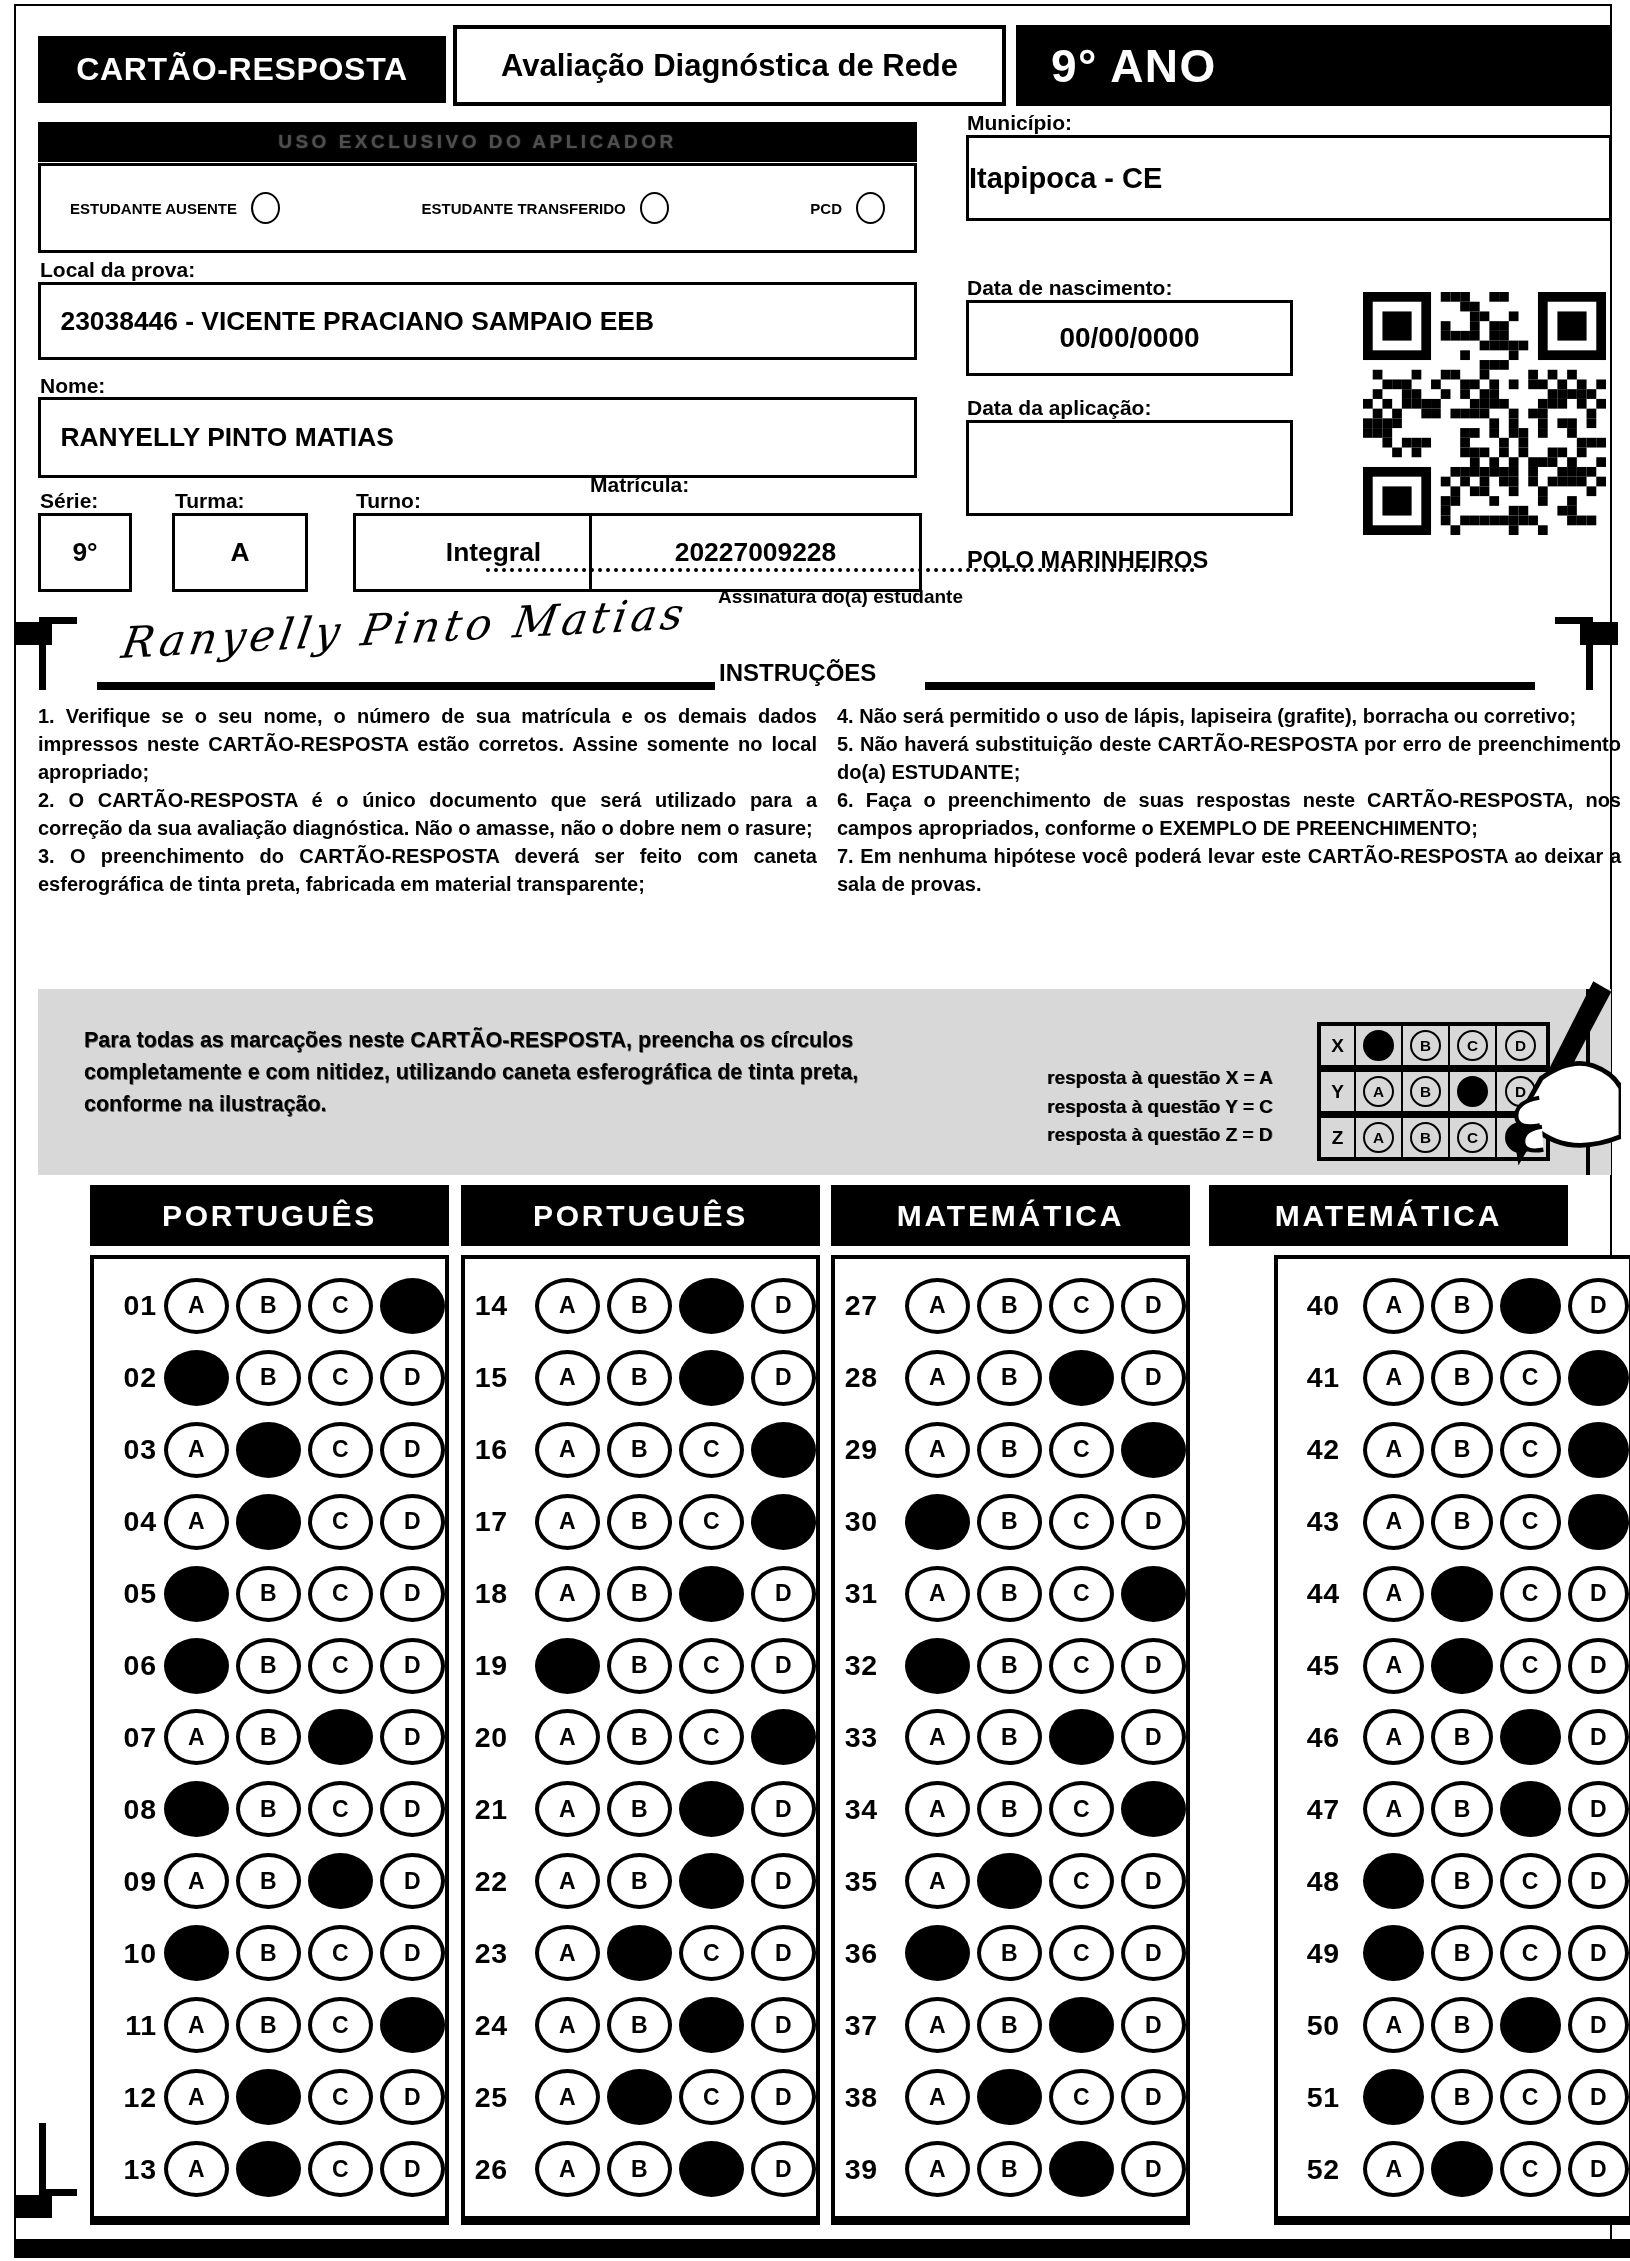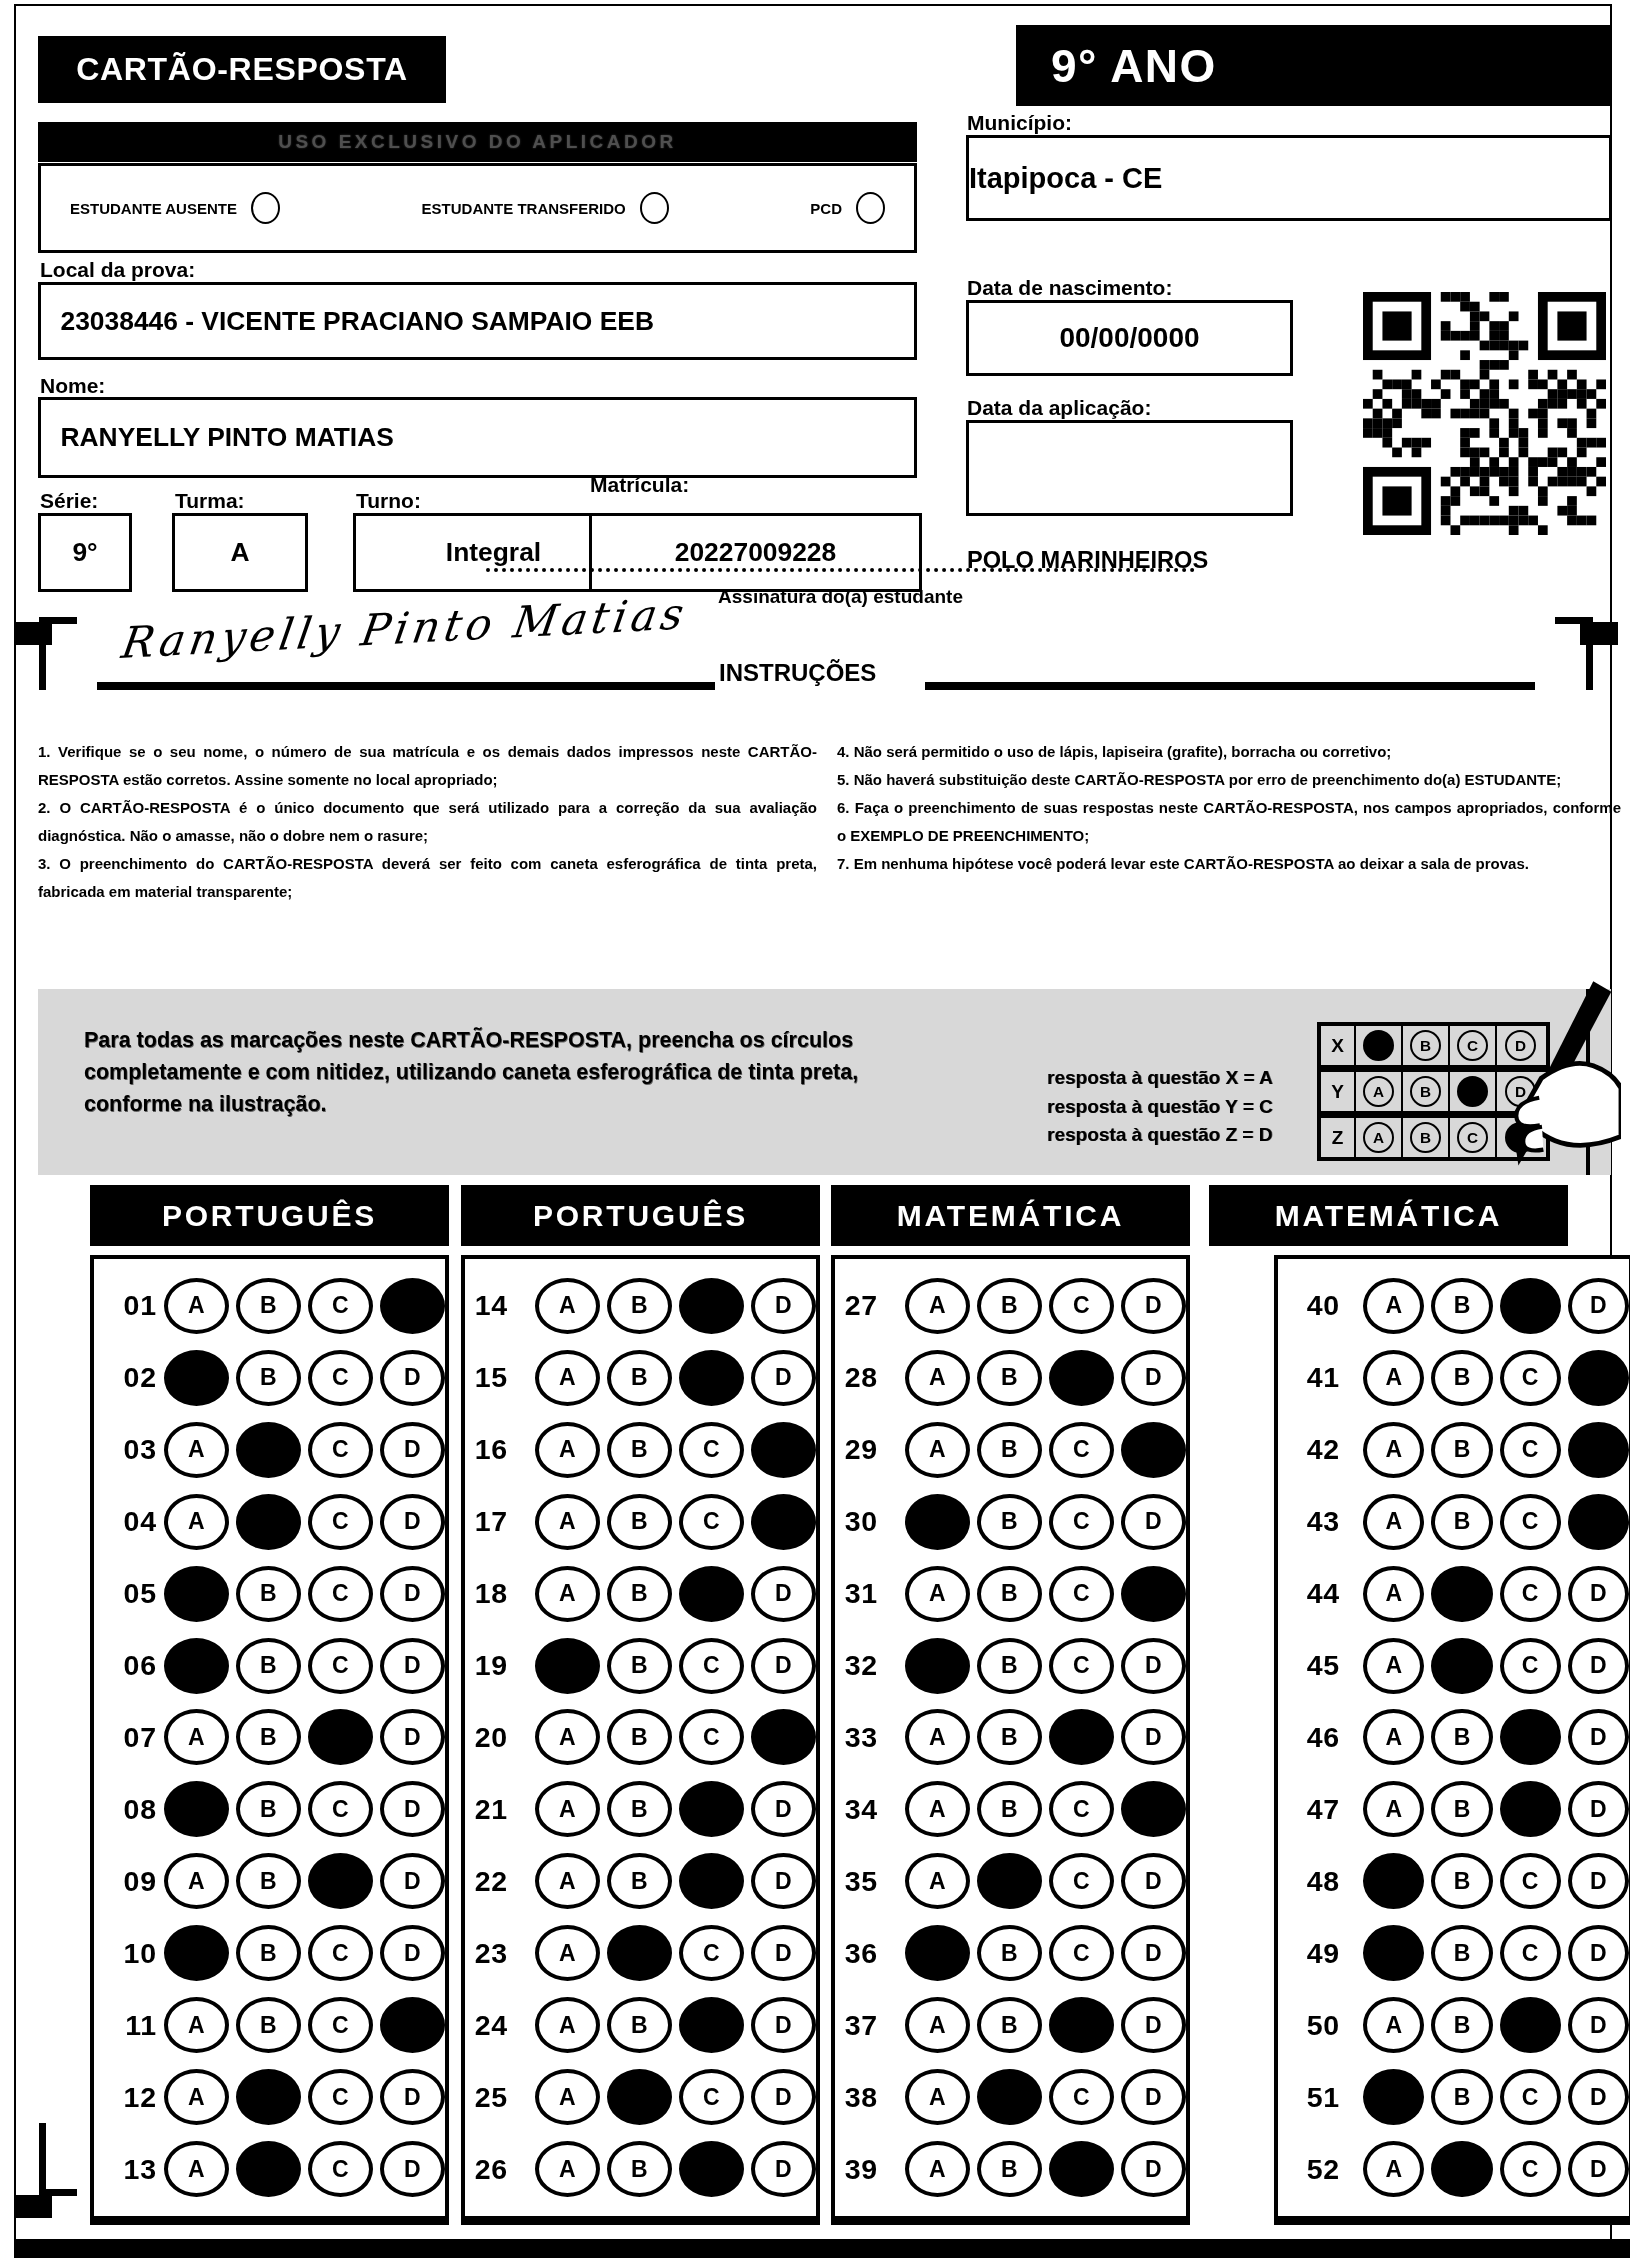--- a/index.html
+++ b/index.html
@@ -43,21 +43,21 @@
 
   .corner{position:absolute;width:38px;height:73px;box-sizing:border-box}
   .corner.tl{left:39px;top:617px;border-left:7px solid #000;border-top:7px solid #000}
   .corner.tr{left:1555px;top:617px;border-right:7px solid #000;border-top:7px solid #000}
   .corner.bl{left:39px;top:2123px;border-left:7px solid #000;border-bottom:7px solid #000}
   .corner.br{left:1555px;top:2123px;border-right:7px solid #000;border-bottom:7px solid #000}
   .regmark{position:absolute;width:38px;height:23px;background:#000}
   .regmark.tl2{left:14px;top:622px}.regmark.tr2{left:1580px;top:622px}
   .regmark.bl2{left:14px;top:2195px}.regmark.br2{left:1580px;top:2195px}
 
-  .instr-col{position:absolute;top:738px;font-size:15px;font-weight:bold;line-height:28px;text-align:justify}
+  .instr-col{position:absolute;top:702px;font-size:20px;font-weight:bold;line-height:28px;text-align:justify}
   .instr-col.left{left:38px;width:779px}
   .instr-col.right{left:837px;width:784px}
   .instr-col p{margin:0}
 
   
   .example{position:absolute;left:38px;top:989px;width:1573px;height:186px;background:#d8d8d8}
   .example-text{position:absolute;left:46px;top:35px;width:827px;font-size:21.5px;font-weight:bold;line-height:32px;
                 text-shadow:0.7px 0.7px 0 rgba(0,0,0,.55)}
   .legend{position:absolute;left:1009px;top:75px;width:285px;font-size:19px;font-weight:bold;line-height:28.5px;
           text-shadow:0.7px 0 0 rgba(0,0,0,.6)}
@@ -87,20 +87,21 @@
 
   .qr{position:absolute;left:1363px;top:292px;width:243px;height:243px}
 </style>
 </head>
 <body>
 
 <div class="page">
   <div class="page-frame"></div>
 
   <div class="hdr-title">CARTÃO-RESPOSTA</div>
+  <div class="hdr-sub">Avaliação Diagnóstica de Rede</div>
   <div class="hdr-ano">9° ANO</div>
 
   <div class="aplicador">
     <span>USO EXCLUSIVO DO APLICADOR</span>
   </div>
   <div class="checksbox">
     <div class="checkitem">
       <span>ESTUDANTE AUSENTE</span>
       <span class="ccircle"></span>
     </div>

